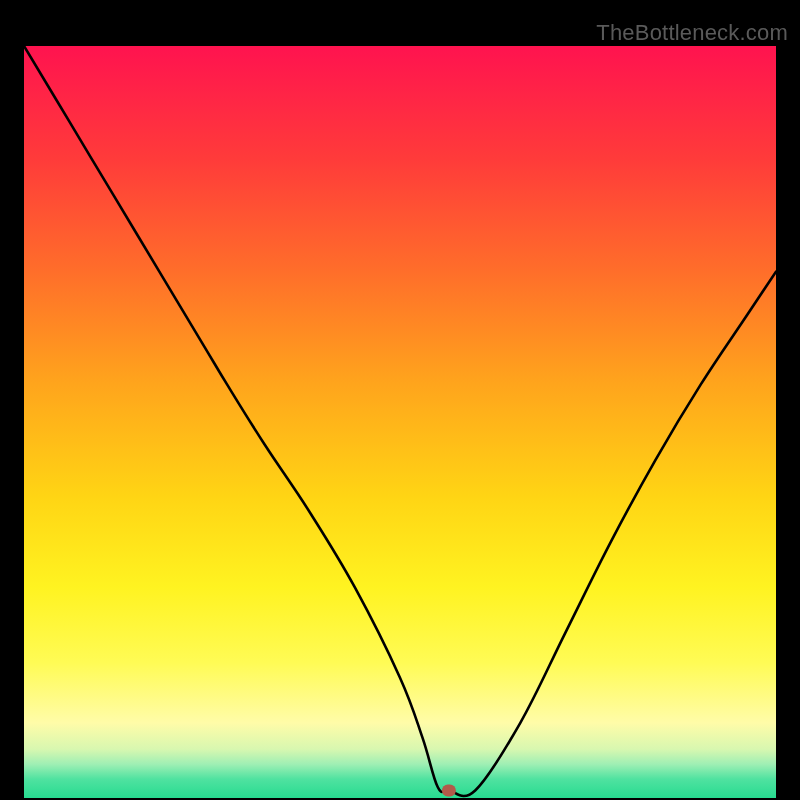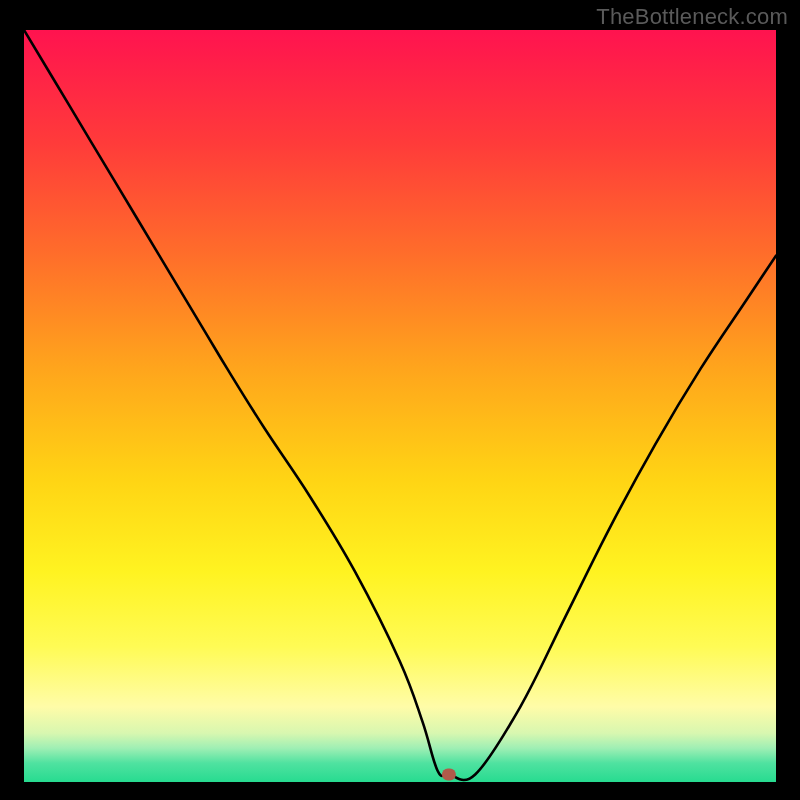--- a/index.html
+++ b/index.html
@@ -7,21 +7,21 @@
     padding: 0;
     width: 800px;
     height: 800px;
     background: #000000;
     overflow: hidden;
     font-family: Arial, Helvetica, sans-serif;
   }
   .frame {
     position: absolute;
     left: 0;
-    top: 0;
+    top: 16px;
     width: 800px;
     height: 604px;
     background: #000000;
   }
   .watermark {
     position: absolute;
     top: 4px;
     right: 12px;
     color: #5a5a5a;
     font-size: 22px;

